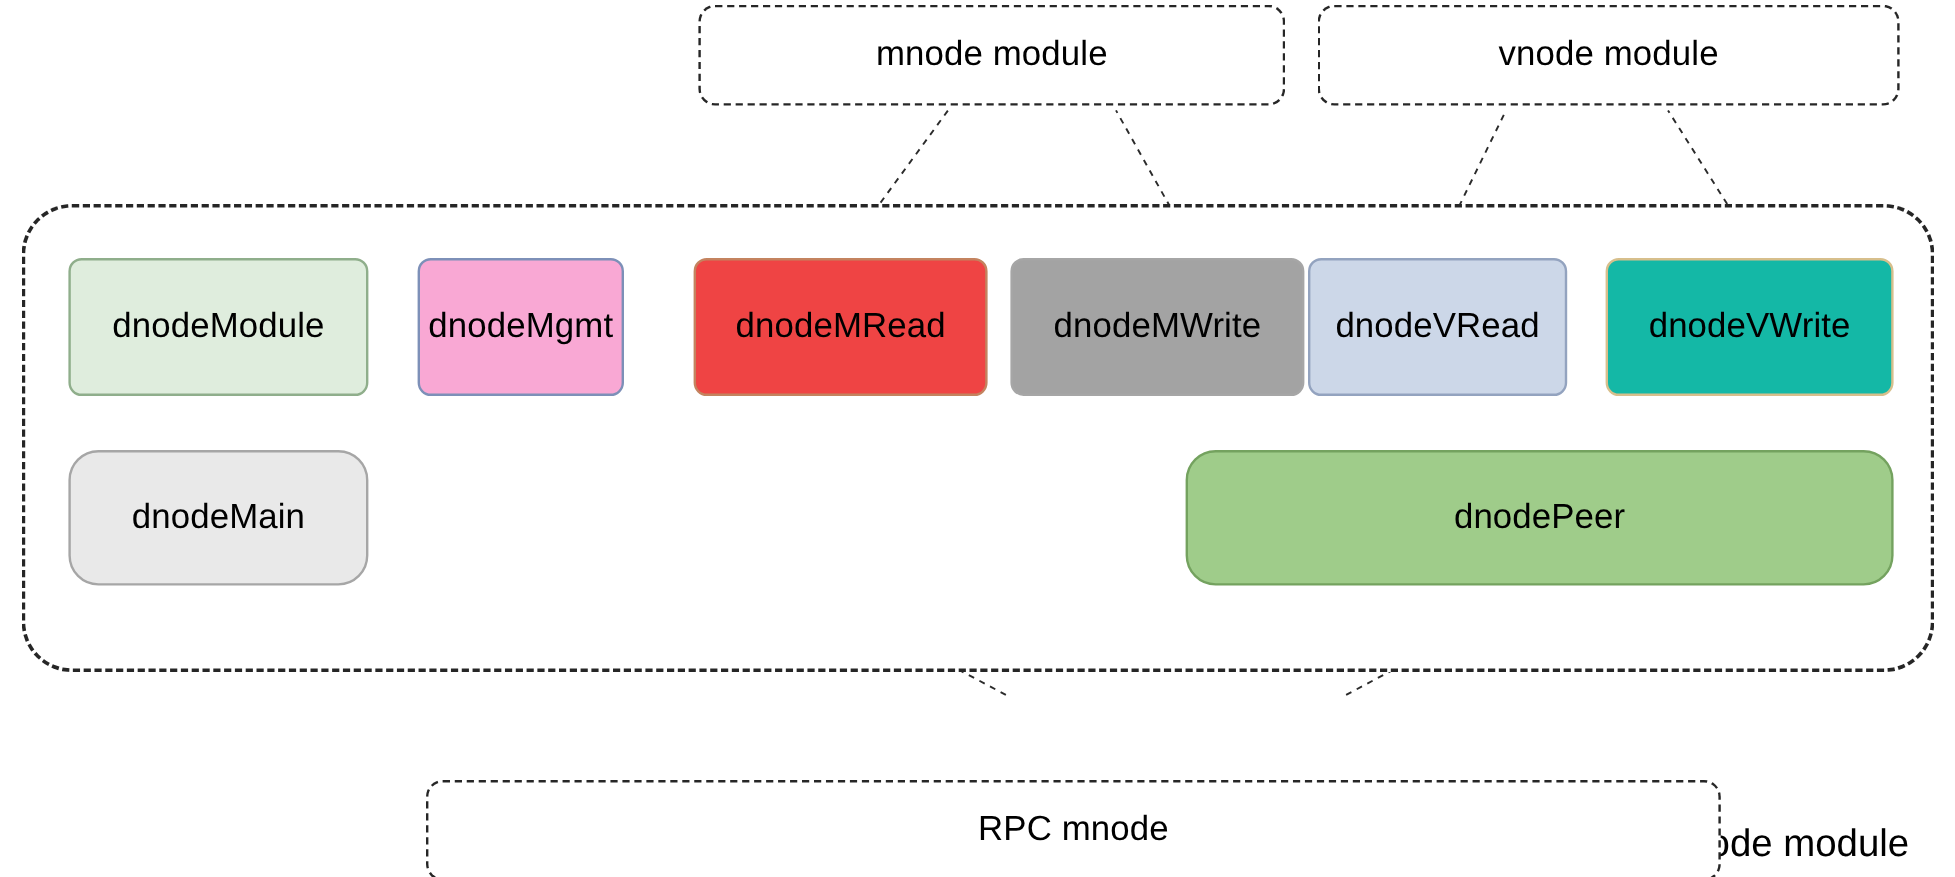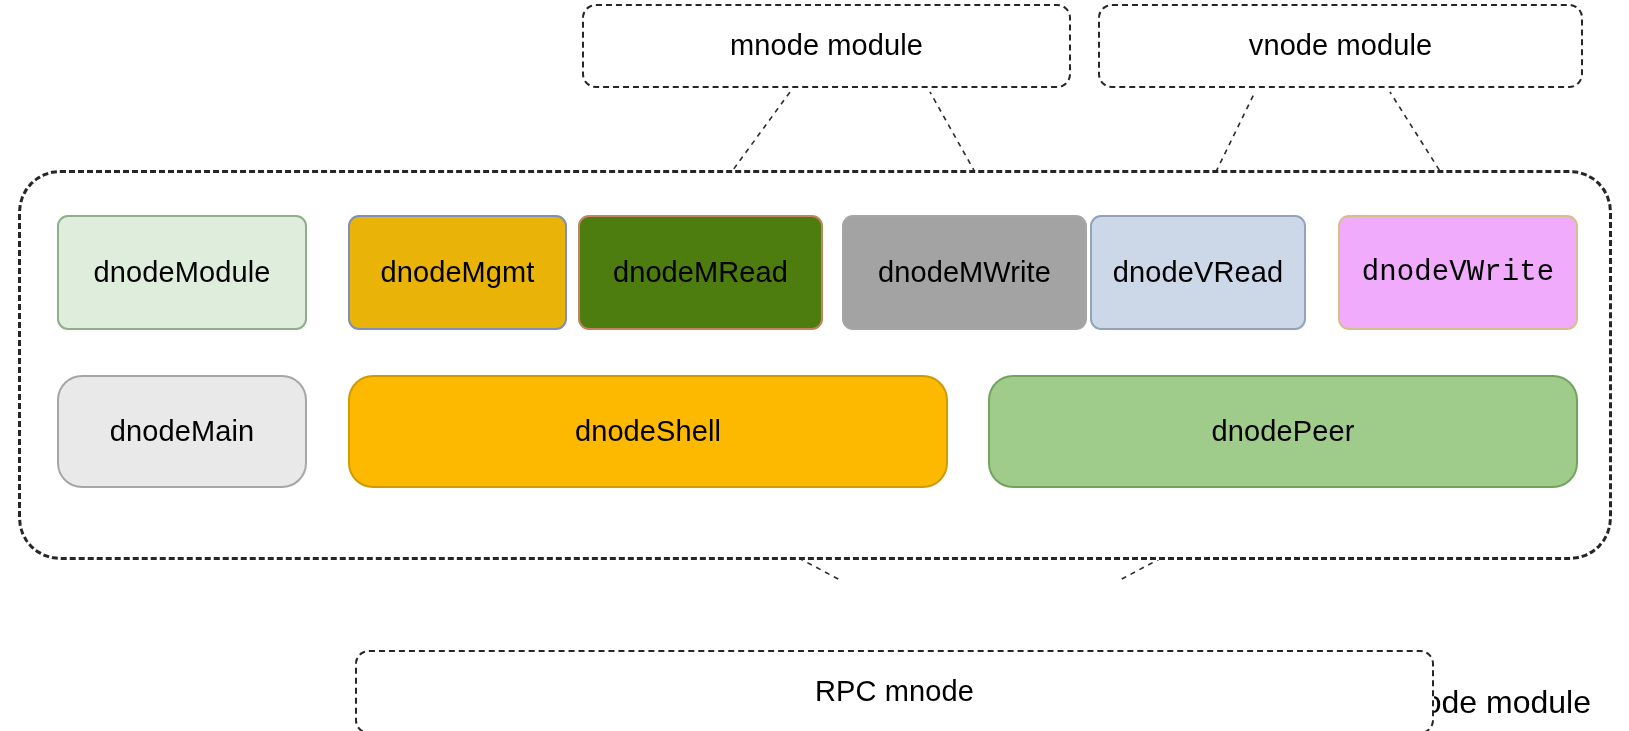--- a/index.html
+++ b/index.html
@@ -67,25 +67,25 @@
   
   .box {
     border-width: 2.5px;
     border-style: solid;
     border-radius: 11px;
   }
   .row1 { top: 215px; height: 115px; }
   .row2 { top: 375px; height: 113px; border-radius: 25px; }
 
   .b-dnodeModule { left: 57px;   width: 250px; background:#dfeddd; border-color:#8fae8b; }
-  .b-dnodeMgmt   { left: 348px;  width: 219px; background:#eab308; border-color:#7d90b8; }
-  .b-dnodeMRead  { left: 578px;  width: 245px; background:#4d7c0f; border-color:#c4835f; }
+  .b-dnodeMgmt   { left: 348px;  width: 172px; background:#f9a8d4; border-color:#7d90b8; }
+  .b-dnodeMRead  { left: 578px;  width: 245px; background:#ef4444; border-color:#c4835f; }
   .b-dnodeMWrite { left: 842px;  width: 245px; background:#a3a3a3; border-color:#a6a6a6; }
   .b-dnodeVRead  { left: 1090px; width: 216px; background:#ccd7e8; border-color:#93a3bf; }
-  .b-dnodeVWrite { left: 1338px; width: 240px; background:#f0abfc; border-color:#d7bf8c;font-family:Liberation Mono, monospace; }
+  .b-dnodeVWrite { left: 1338px; width: 240px; background:#14b8a6; border-color:#d7bf8c; }
 
   .b-dnodeMain   { left: 57px;   width: 250px; background:#e9e9e9; border-color:#a6a6a6; }
   .b-dnodeShell  { left: 348px;  width: 600px; background:#fcb900; border-color:#d09a00; }
   .b-dnodePeer   { left: 988px;  width: 590px; background:#9fcc8a; border-color:#74a25f;justify-content:center; }
 </style>
 </head>
 <body>
 
 <div class="stage">
 
@@ -125,23 +125,20 @@
   <div class="node box row1 b-dnodeVRead">
     <span>dnodeVRead</span>
   </div>
   <div class="node box row1 b-dnodeVWrite">
     <span>dnodeVWrite</span>
   </div>
 
   <div class="node box row2 b-dnodeMain">
     <span>dnodeMain</span>
   </div>
-  <div class="node box row2 b-dnodeShell">
-    <span>dnodeShell</span>
-  </div>
   <div class="node box row2 b-dnodePeer">
     <span>dnodePeer</span>
   </div>
 
   <div class="node mod rpc-module">
     <span>RPC mnode</span>
   </div>
 
 </div>
 

